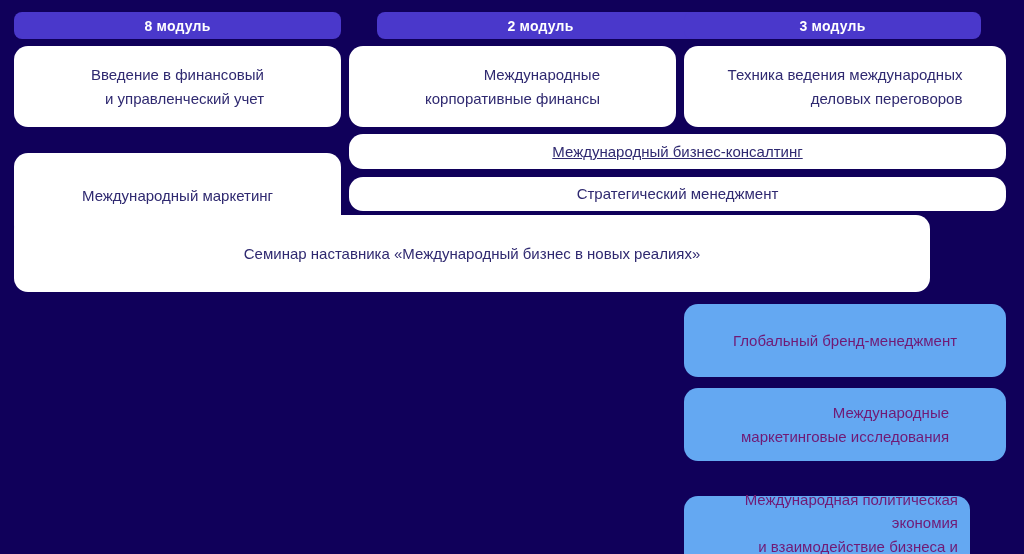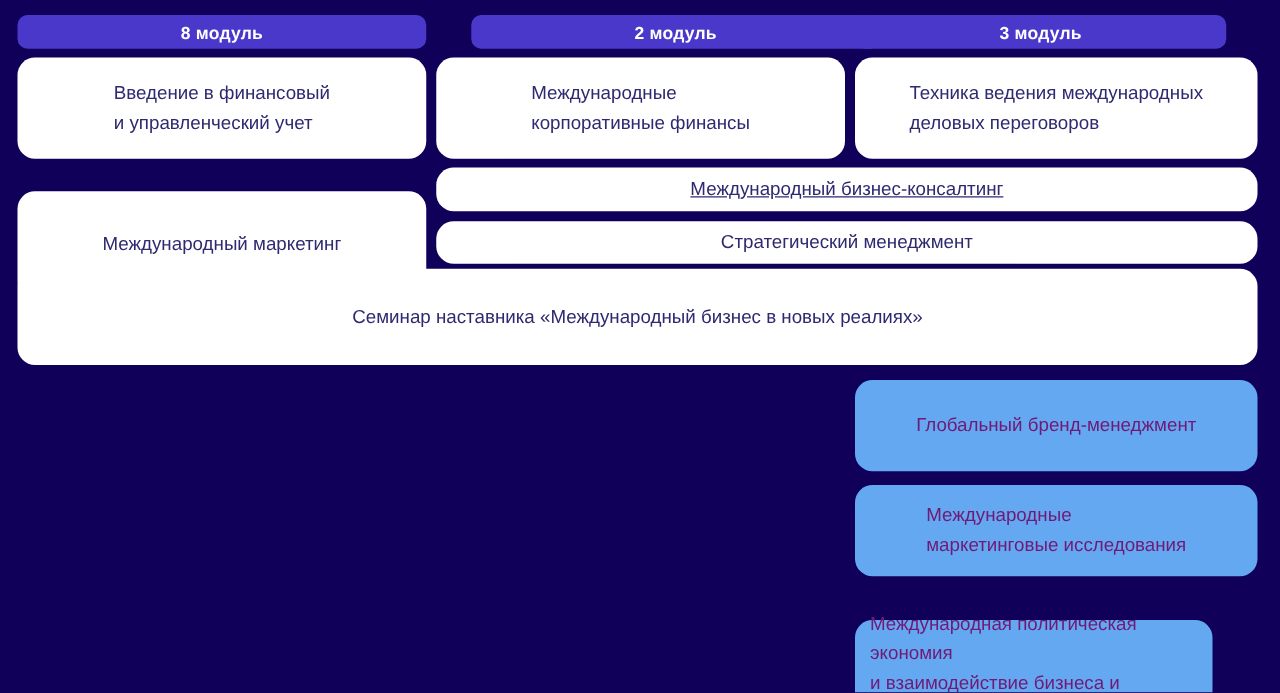--- a/index.html
+++ b/index.html
@@ -31,21 +31,21 @@
   .card {
     position: absolute;
     background: #FFFFFF;
     border-radius: 14px;
     color: #2F2970;
     font-size: 15px;
     line-height: 1.55;
     display: flex;
     align-items: center;
     justify-content: center;
-    text-align: left;
+    text-align: right;
     white-space: pre-line;
     padding: 0 12px;
     box-sizing: border-box;
   }
   .card.blue {
     background: #64A8F2;
     color: #701a75;
   }
   
   .h1 { left: 14px;  top: 12px; width: 327px; }
@@ -53,21 +53,21 @@
   .h3 { left: 684px; top: 12px; width: 297px; }
 
   .c-intro      { left: 14px;  top: 46px;  width: 327px; height: 81px; }
   .c-corpfin    { left: 349px; top: 46px;  width: 327px; height: 81px; }
   .c-negot      { left: 684px; top: 46px;  width: 322px; height: 81px; }
 
   .c-marketing  { left: 14px;  top: 153px; width: 327px; height: 86px; }
   .c-consulting { left: 349px; top: 134px; width: 657px; height: 35px; text-decoration: underline; }
   .c-strategic  { left: 349px; top: 177px; width: 657px; height: 34px; }
 
-  .c-seminar    { left: 14px;  top: 215px; width: 992px; height: 77px; }
+  .c-seminar    { left: 14px;  top: 215px; width: 916px; height: 77px; }
 
   .c-theory     { left: 14px;  top: 304px; width: 327px; height: 73px; }
   .c-brand      { left: 684px; top: 304px; width: 322px; height: 73px; }
   .c-research   { left: 684px; top: 388px; width: 322px; height: 73px; }
   .c-poliecon   { left: 684px; top: 472px; width: 286px; height: 77px; margin-top: 24px; }
 </style>
 </head>
 <body>
 
 <div class="stage">

